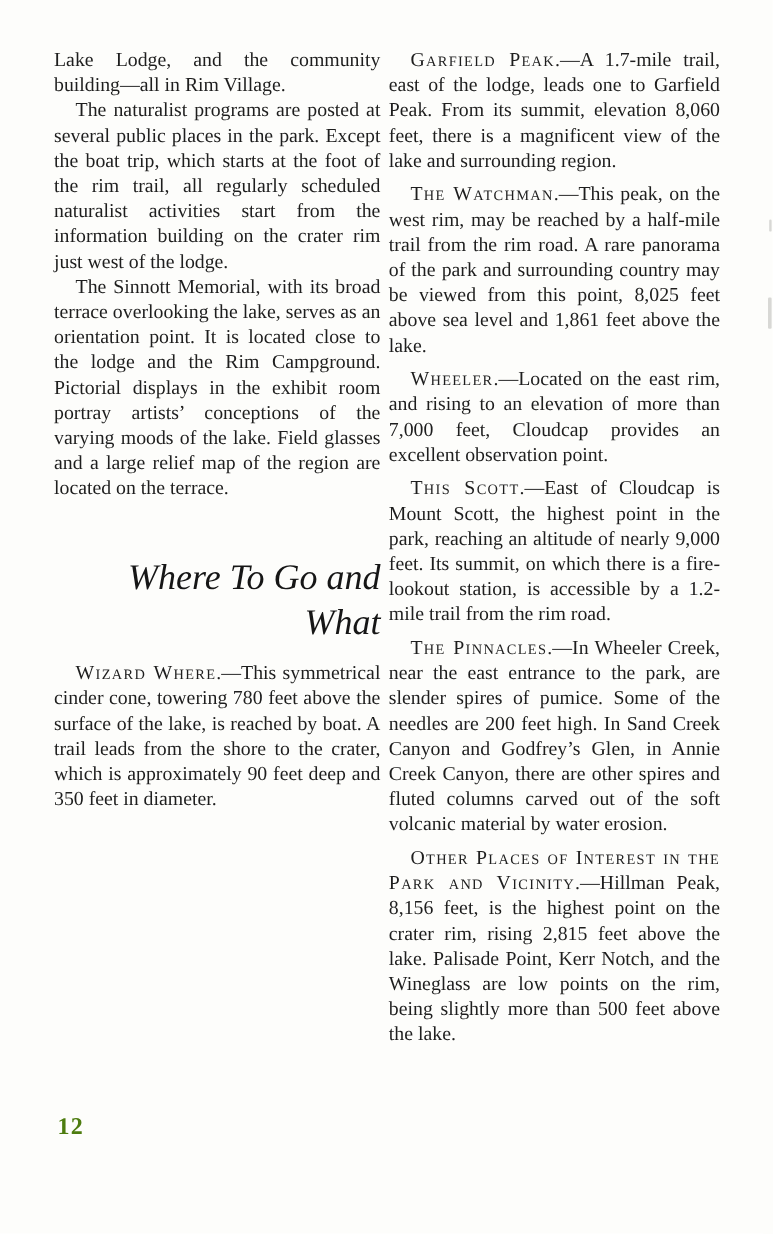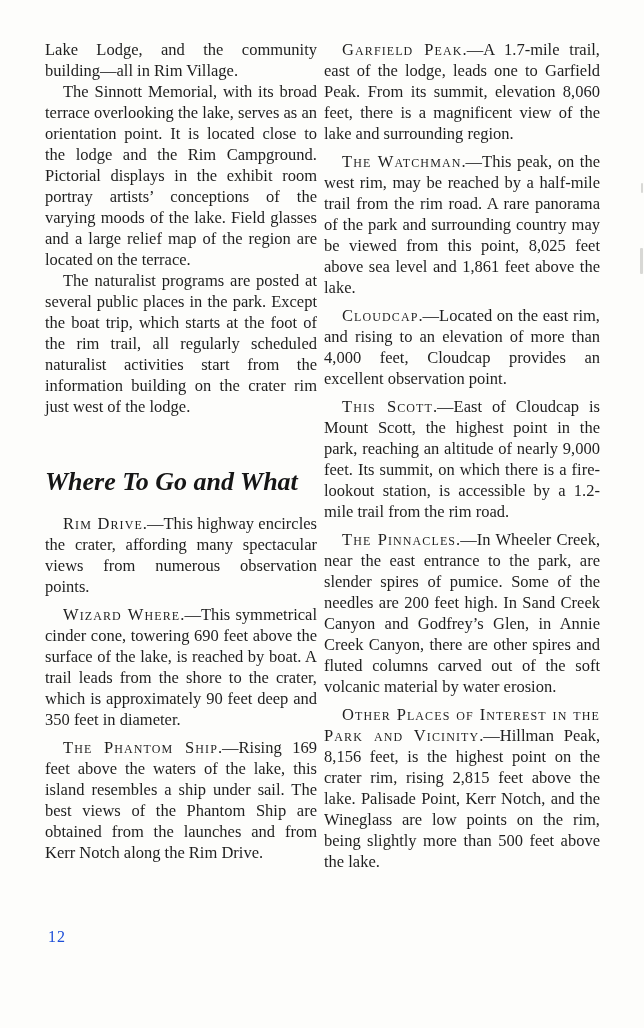--- a/index.html
+++ b/index.html
@@ -34,75 +34,73 @@
   p { margin: 0; padding: 0; }
   .body-para { text-indent: 18px; }
   .no-indent { text-indent: 0; }
   .entry { text-indent: 18px; margin-top: 7px; }
   .col-right .entry:first-child { margin-top: 0; }
   .lead {
     font-variant: small-caps;
     letter-spacing: 1.1px;
   }
   .section-heading {
-    font-size: 26px;
-    font-weight: 700;
+    font-size: 30px;
+    font-weight: 400;
     font-style: italic;
-    text-align: left;
+    text-align: right;
     line-height: 37px;
     margin: 46px 0 13px 0;
     text-indent: 0;
     color: #161616;
   }
   .heading-line { display: block; }
   .page-number {
     position: absolute;
     left: 48px;
     top: 928px;
-    font-size: 16px;
-    font-weight: 400;
+    font-size: 20px;
+    font-weight: 700;
     letter-spacing: 1px;
-    color: #1d4ed8;
+    color: #4d7c0f;
   }
   .scan-artifact {
     position: absolute;
     background: #b9b9b6;
     opacity: 0.55;
     border-radius: 1px;
   }
   .artifact-1 { right: 1px; top: 183px; width: 2px; height: 10px; }
   .artifact-2 { right: 1px; top: 248px; width: 3px; height: 26px; }
 </style>
 </head>
 <body>
 
 <div class="page">
 
   <div class="col col-left">
     <p class="body-para no-indent">Lake Lodge, and the community building—all in Rim Village.</p>
+    <p class="body-para">The naturalist programs are posted at several public places in the park. Except the boat trip, which starts at the foot of the rim trail, all regularly scheduled naturalist activities start from the information building on the crater rim just west of the lodge.</p>
     <p class="body-para">The Sinnott Memorial, with its broad terrace overlooking the lake, serves as an orientation point. It is located close to the lodge and the Rim Campground. Pictorial displays in the exhibit room portray artists’ conceptions of the varying moods of the lake. Field glasses and a large relief map of the region are located on the terrace.</p>
-    <p class="body-para">The naturalist programs are posted at several public places in the park. Except the boat trip, which starts at the foot of the rim trail, all regularly scheduled naturalist activities start from the information building on the crater rim just west of the lodge.</p>
 
     <h1 class="section-heading">
       <span class="heading-line">Where To Go and What</span>
     </h1>
 
-    <p class="entry"><span class="lead">Rim Drive</span><span class="sep">.—</span><span class="entry-text">This highway encircles the crater, affording many spectacular views from numerous observation points.</span></p>
 
-    <p class="entry"><span class="lead">Wizard Where</span><span class="sep">.—</span><span class="entry-text">This symmetrical cinder cone, towering 690 feet above the surface of the lake, is reached by boat. A trail leads from the shore to the crater, which is approximately 90 feet deep and 350 feet in diameter.</span></p>
+    <p class="entry"><span class="lead">Wizard Where</span><span class="sep">.—</span><span class="entry-text">This symmetrical cinder cone, towering 780 feet above the surface of the lake, is reached by boat. A trail leads from the shore to the crater, which is approximately 90 feet deep and 350 feet in diameter.</span></p>
 
-    <p class="entry"><span class="lead">The Phantom Ship</span><span class="sep">.—</span><span class="entry-text">Rising 169 feet above the waters of the lake, this island resembles a ship under sail. The best views of the Phantom Ship are obtained from the launches and from Kerr Notch along the Rim Drive.</span></p>
   </div>
 
   <div class="col col-right">
     <p class="entry"><span class="lead">Garfield Peak</span><span class="sep">.—</span><span class="entry-text">A 1.7-mile trail, east of the lodge, leads one to Garfield Peak. From its summit, elevation 8,060 feet, there is a magnificent view of the lake and surrounding region.</span></p>
 
     <p class="entry"><span class="lead">The Watchman</span><span class="sep">.—</span><span class="entry-text">This peak, on the west rim, may be reached by a half-mile trail from the rim road. A rare panorama of the park and surrounding country may be viewed from this point, 8,025 feet above sea level and 1,861 feet above the lake.</span></p>
 
-    <p class="entry"><span class="lead">Cloudcap</span><span class="sep">.—</span><span class="entry-text">Located on the east rim, and rising to an elevation of more than 4,000 feet, Cloudcap provides an excellent observation point.</span></p>
+    <p class="entry"><span class="lead">Wheeler</span><span class="sep">.—</span><span class="entry-text">Located on the east rim, and rising to an elevation of more than 7,000 feet, Cloudcap provides an excellent observation point.</span></p>
 
     <p class="entry"><span class="lead">This Scott</span><span class="sep">.—</span><span class="entry-text">East of Cloudcap is Mount Scott, the highest point in the park, reaching an altitude of nearly 9,000 feet. Its summit, on which there is a fire-lookout station, is accessible by a 1.2-mile trail from the rim road.</span></p>
 
     <p class="entry"><span class="lead">The Pinnacles</span><span class="sep">.—</span><span class="entry-text">In Wheeler Creek, near the east entrance to the park, are slender spires of pumice. Some of the needles are 200 feet high. In Sand Creek Canyon and Godfrey’s Glen, in Annie Creek Canyon, there are other spires and fluted columns carved out of the soft volcanic material by water erosion.</span></p>
 
     <p class="entry"><span class="lead">Other Places of Interest in the Park and Vicinity</span><span class="sep">.—</span><span class="entry-text">Hillman Peak, 8,156 feet, is the highest point on the crater rim, rising 2,815 feet above the lake. Palisade Point, Kerr Notch, and the Wineglass are low points on the rim, being slightly more than 500 feet above the lake.</span></p>
 
   </div>
 
   <div class="page-number">12</div>

